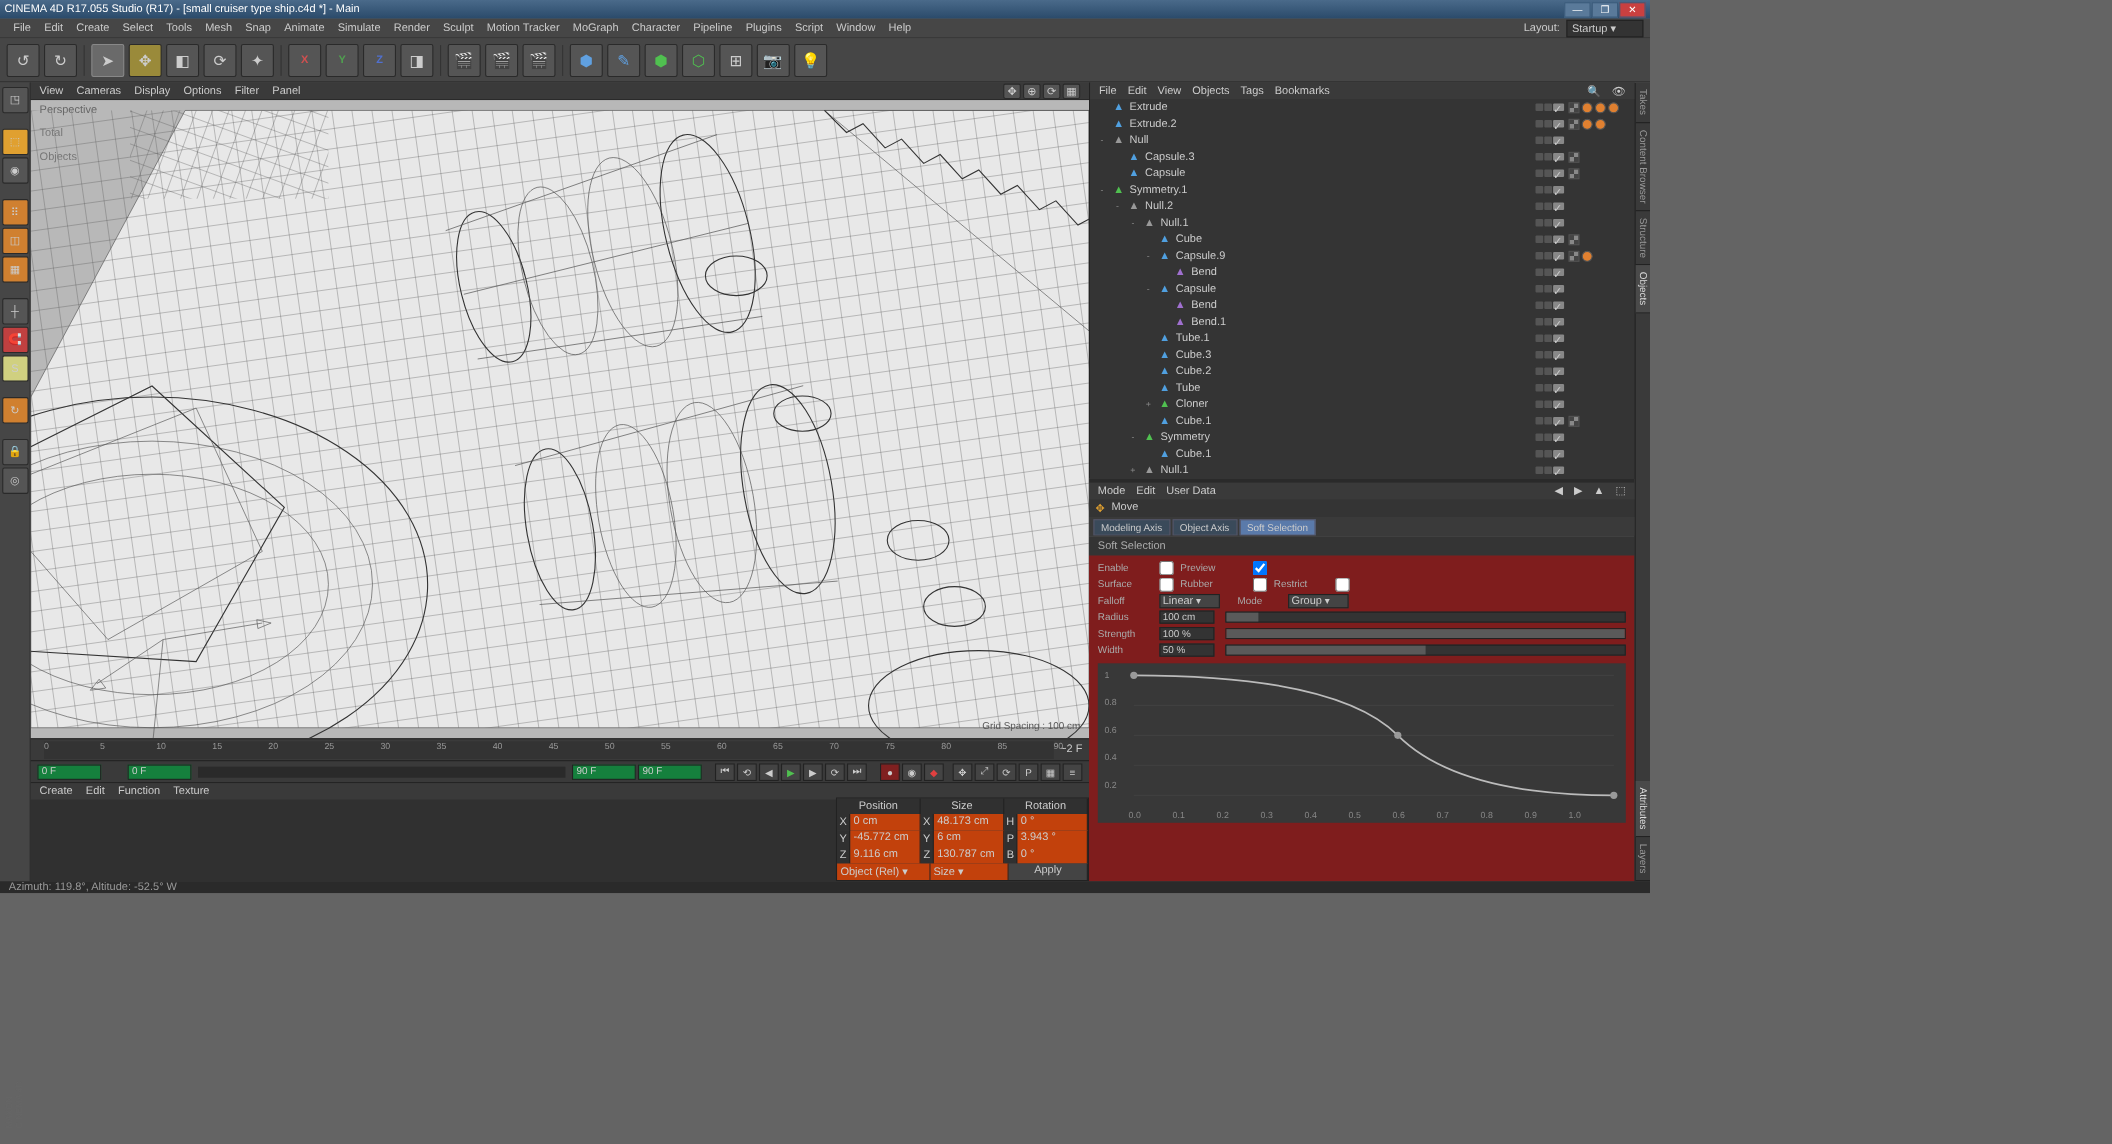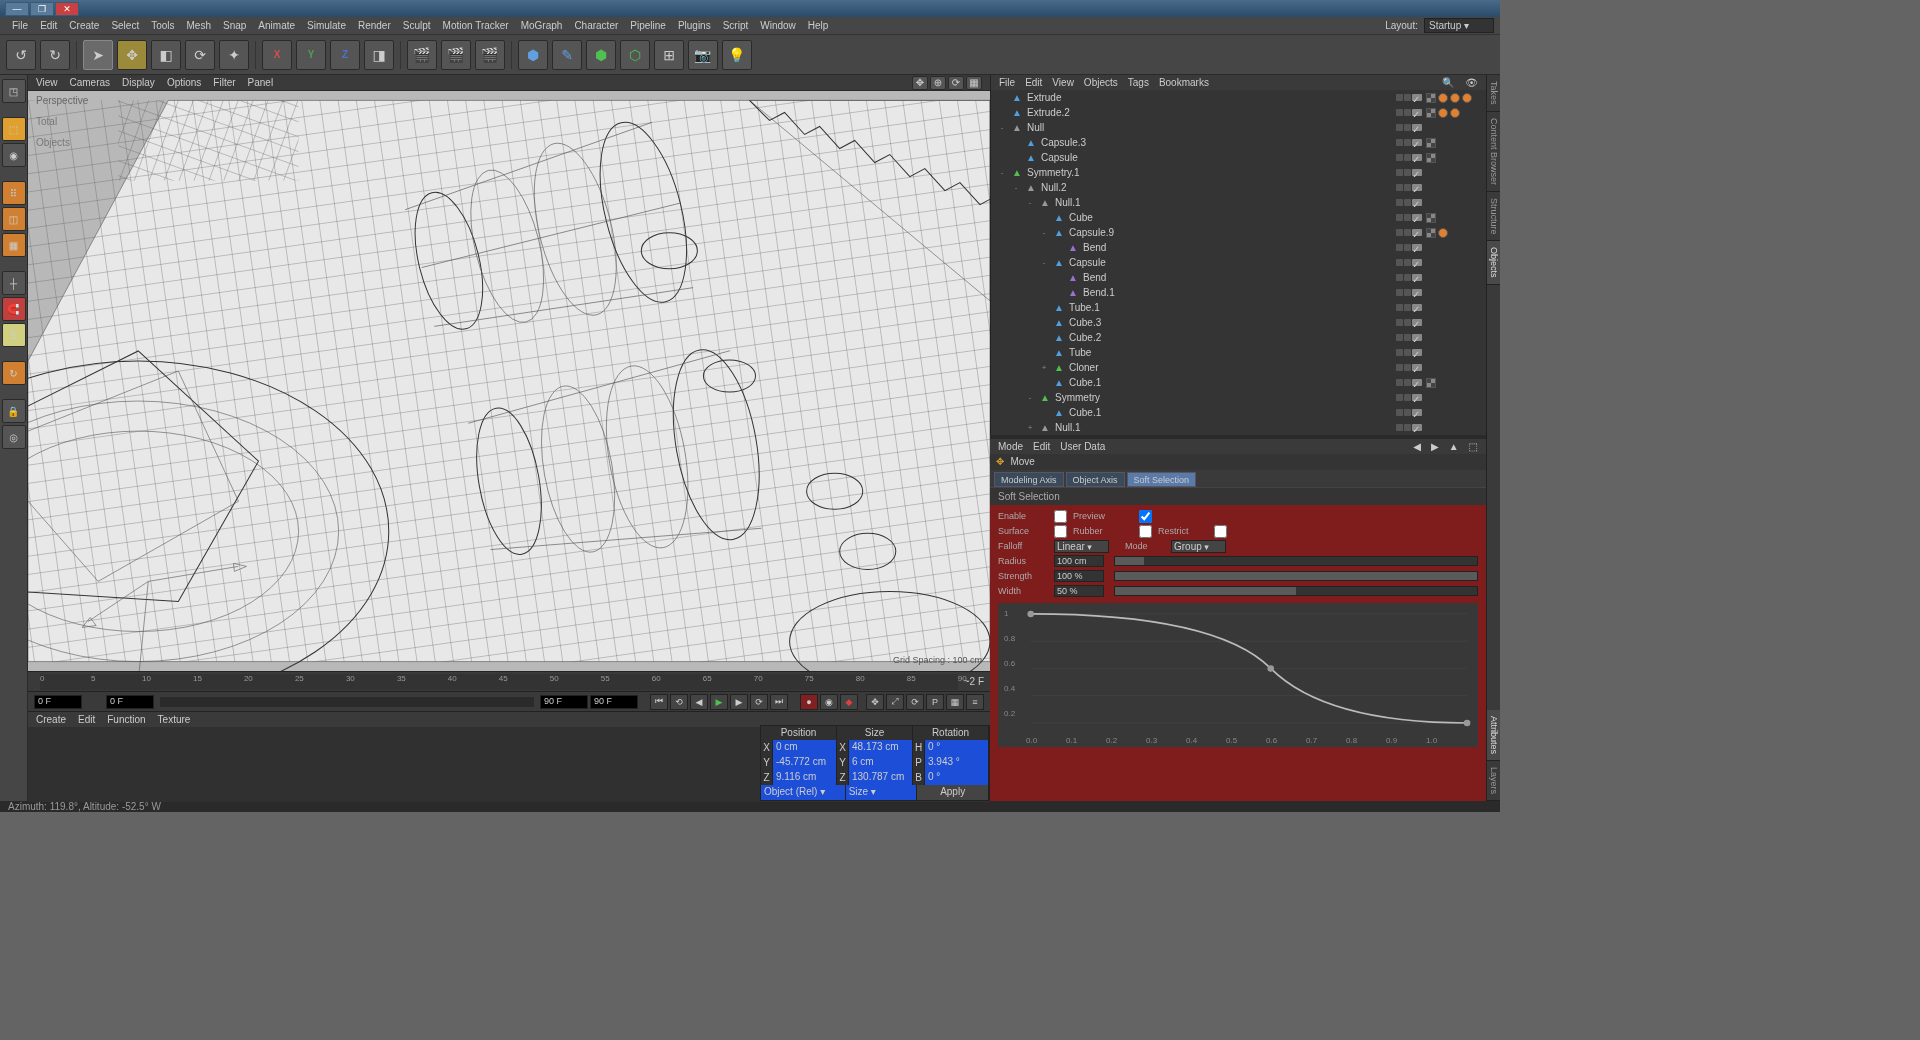--- a/index.html
+++ b/index.html
@@ -26,21 +26,21 @@
 .center { flex:1; display:flex; flex-direction:column; min-width:0; }
 .vpmenu { height:16px; background:#3a3a3a; display:flex; align-items:center; padding:0 8px; gap:12px; border-bottom:1px solid #2a2a2a; }
 .vpmenu .right { margin-left:auto; display:flex; gap:2px; }
 .viewport { flex:1; background:#b8b8b8; position:relative; overflow:hidden; }
 .viewport .label { position:absolute; top:4px; left:8px; color:#666; font-size:10px; }
 .viewport .bottomtext { position:absolute; bottom:6px; right:8px; color:#555; font-size:9px; }
 .timeline { height:20px; background:#3a3a3a; display:flex; align-items:center; padding:0 6px; border-top:1px solid #222; }
 .timeline .ruler { flex:1; height:16px; background:#333; position:relative; margin:0 6px; }
 .timeline .tick { position:absolute; top:0; font-size:8px; color:#999; }
 .transport { height:20px; background:#3a3a3a; display:flex; align-items:center; padding:0 6px; border-top:1px solid #222; gap:2px; }
-.transport .field { width:48px; height:14px; background:#000000; border:1px solid #222; padding:0 3px; font-size:9px; }
+.transport .field { width:58px; height:14px; background:#15803d; border:1px solid #222; padding:0 3px; font-size:9px; }
 .transport .pbtn { width:18px; height:16px; background:#444; border:1px solid #222; display:flex; align-items:center; justify-content:center; font-size:9px; }
 .transport .pbtn.rec { background:#802020; }
 .matpanel { height:90px; background:#3a3a3a; border-top:1px solid #222; }
 .matmenu { height:15px; background:#3a3a3a; display:flex; align-items:center; padding:0 8px; gap:12px; }
 .matarea { height:75px; background:#303030; }
 .rightcol { width:510px; display:flex; }
 .objpanel { flex:1; background:#3a3a3a; display:flex; flex-direction:column; border-left:1px solid #222; }
 .objmenu { height:15px; background:#3a3a3a; display:flex; align-items:center; padding:0 8px; gap:10px; }
 .objlist { flex:1; overflow:auto; background:#343434; }
 .objrow { height:15px; display:flex; align-items:center; padding-left:6px; }
@@ -68,35 +68,36 @@
 .arow .inp { background:#333; border:1px solid #222; padding:0 2px; font-size:9px; height:12px; width:50px; }
 .arow .sel { background:#444; border:1px solid #222; padding:0 2px; font-size:9px; height:13px; width:55px; }
 .graph { flex:1; background:#383838; position:relative; margin-top:4px; min-height:120px; }
 .graph .axis { position:absolute; font-size:8px; color:#888; }
 .statusbar { height:11px; background:#2a2a2a; display:flex; align-items:flex-end; padding:0 8px; color:#999; font-size:9px; }
 .coords { position:absolute; bottom:90px; right:0; width:230px; background:#3a3a3a; border:1px solid #222; font-size:9px; }
 .coords .chdr { display:flex; background:#303030; height:14px; }
 .coords .chdr div { flex:1; text-align:center; padding:1px; border-right:1px solid #222; }
 .coords .crow { display:flex; height:15px; }
 .coords .crow .cl { width:12px; text-align:center; background:#303030; border-right:1px solid #222; padding-top:2px;}
-.coords .crow .cv { flex:1; background:#1d4ed8; padding:1px 3px; border-right:1px solid #222; }
+.coords .crow .cv { flex:1; background:#c2410c; padding:1px 3px; border-right:1px solid #222; }
 .righttabs { width:14px; background:#3a3a3a; display:flex; flex-direction:column; border-left:1px solid #222; }
 .rtab { writing-mode:vertical-rl; padding:6px 1px; font-size:9px; color:#999; border-bottom:1px solid #222; text-align:center; }
 .logo { position:absolute; left:2px; bottom:14px; width:22px; height:60px; writing-mode:vertical-rl; color:#666; font-size:8px; display:flex; align-items:center; justify-content:center; transform:rotate(180deg); }
 svg.wire { width:100%; height:100%; }
 svg.wire path, svg.wire line, svg.wire ellipse, svg.wire polygon { fill:none; stroke:#555; stroke-width:0.6; }
 svg.wire .dark { stroke:#333; stroke-width:1; }
 svg.wire .fillw { fill:#e8e8e8; }
 .slider { flex:1; height:10px; background:#333; border:1px solid #222; position:relative; margin-left:4px;}
 .slider .sfill { height:100%; background:#5a5a5a; }
 </style>
 </head>
 <body>
 
 <div class="titlebar">
+  <span class="title">CINEMA 4D R17.055 Studio (R17) - [small cruiser type ship.c4d *] - Main</span>
   <div class="wbtn">—</div>
   <div class="wbtn">❐</div>
   <div class="wbtn close">✕</div>
 </div>
 
 <div class="menubar">
   <span class="mi">File</span>
   <span class="mi">Edit</span>
   <span class="mi">Create</span>
   <span class="mi">Select</span>

